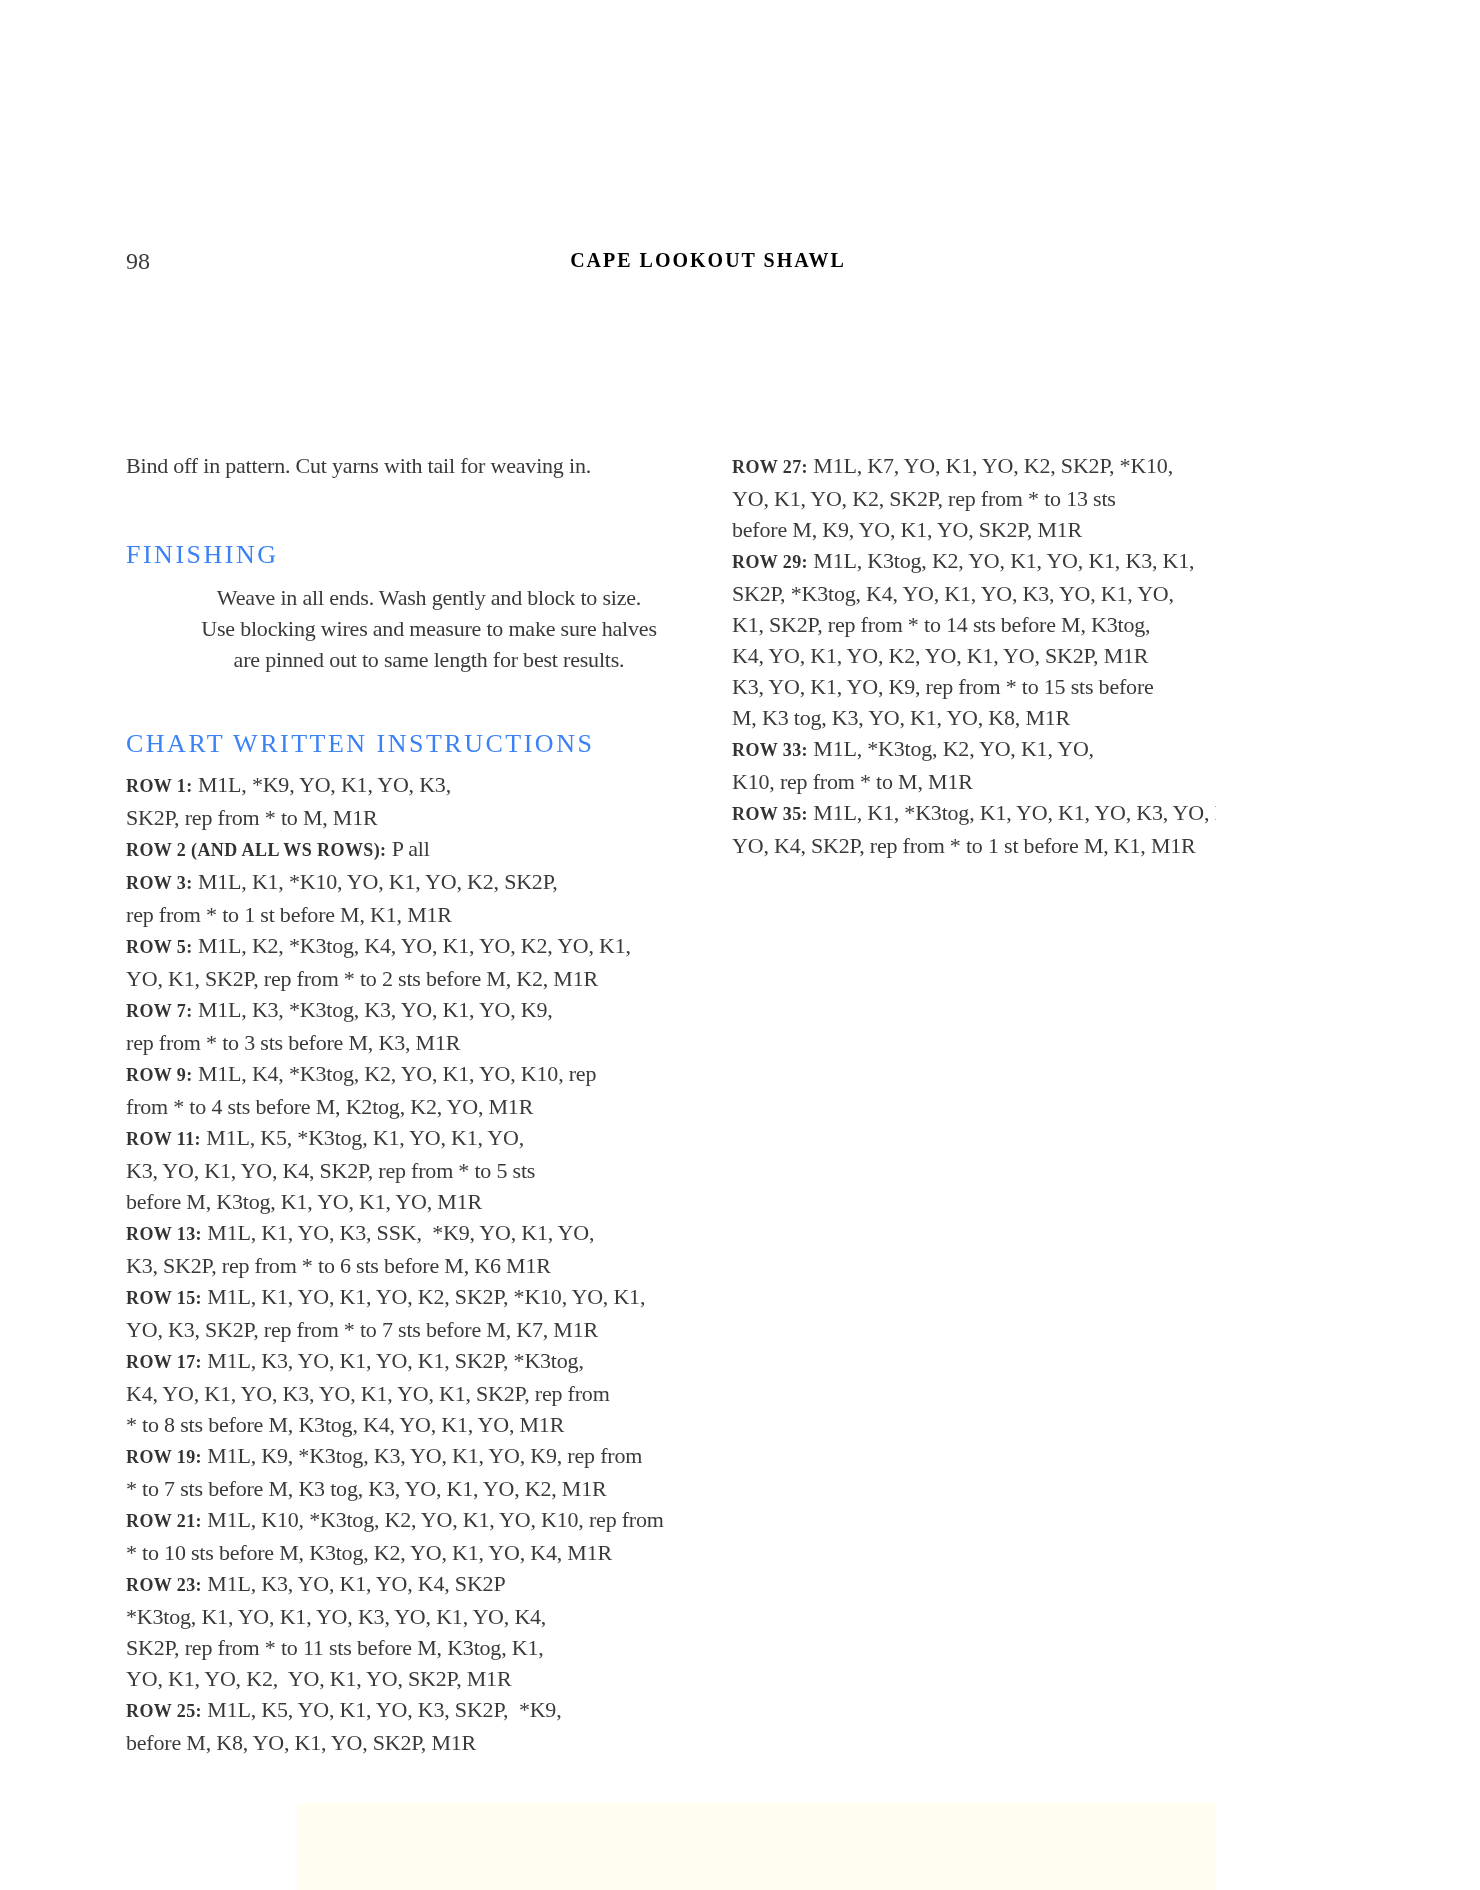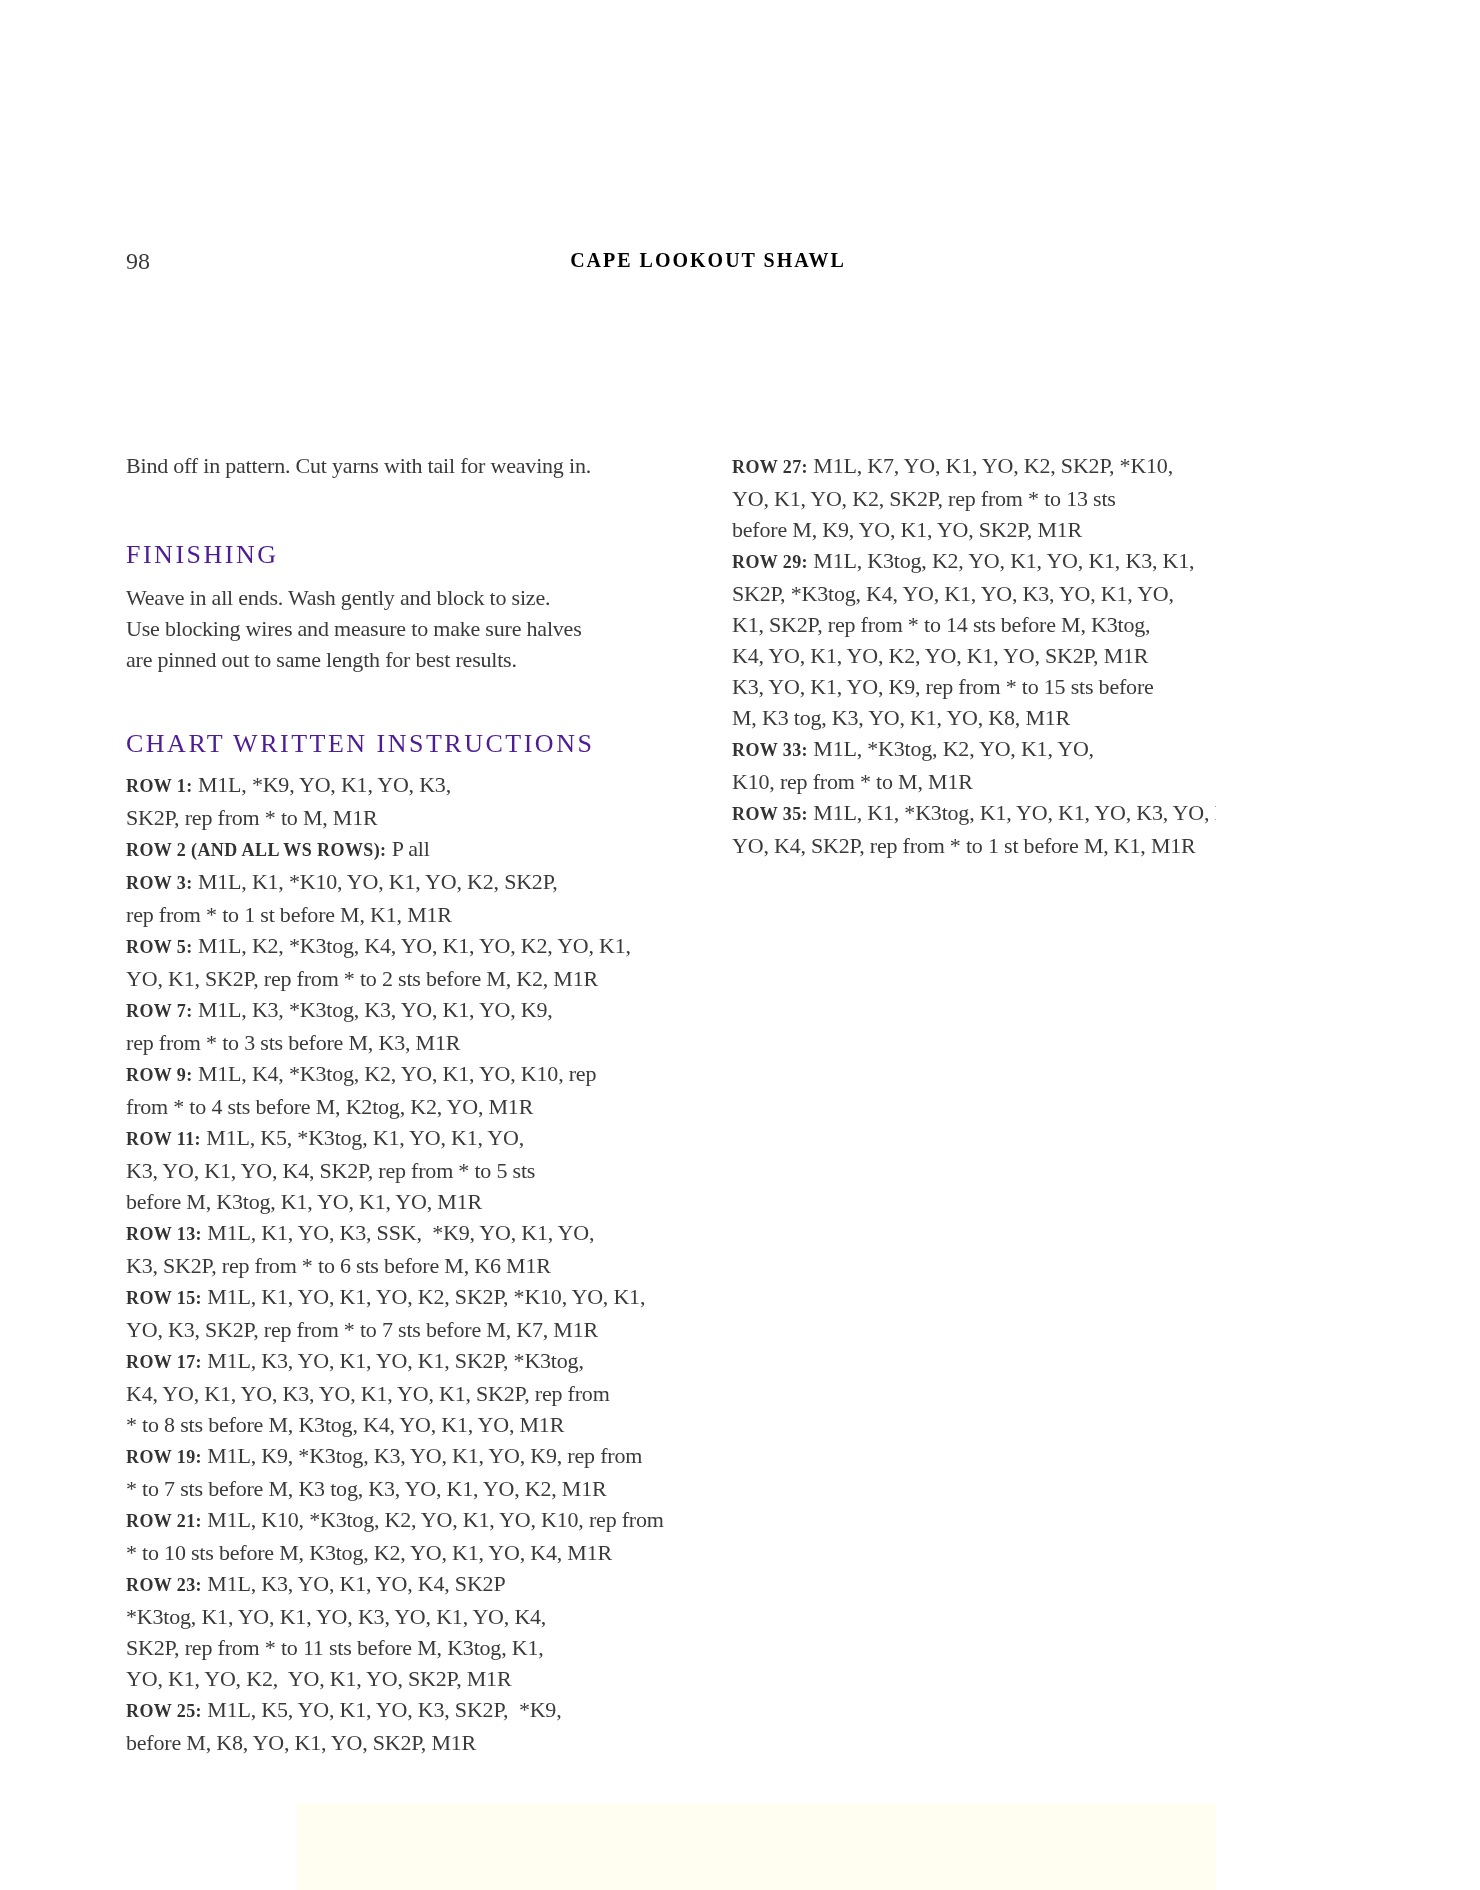--- a/index.html
+++ b/index.html
@@ -40,28 +40,28 @@
     font-size: 22px;
     line-height: 31px;
     letter-spacing: -0.2px;
   }
   .col-left  { left: 126px; width: 606px; }
   .col-right { left: 732px; width: 580px; }
   .sec-heading {
     font-size: 26px;
     font-weight: 400;
     letter-spacing: 2.5px;
-    color: #4c1d95;
+    color: #3b82f6;
     margin: 0;
     line-height: 30px;
   }
   .intro { margin: 0; white-space: pre; }
   .finishing-heading { margin-top: 59px; }
   .para { margin-top: 12px; }
-  .para .row-line { white-space: pre; }
+  .para .row-line { white-space: pre; text-align: center; }
   .chart-heading { margin-top: 54px; }
   .rows { margin-top: 10px; }
   .col-right .rows { margin-top: 0; }
   .row-line { white-space: pre; }
   .row-label {
     font-weight: 700;
     font-size: 18px;
     letter-spacing: 0.4px;
     color: #333333;
   }

